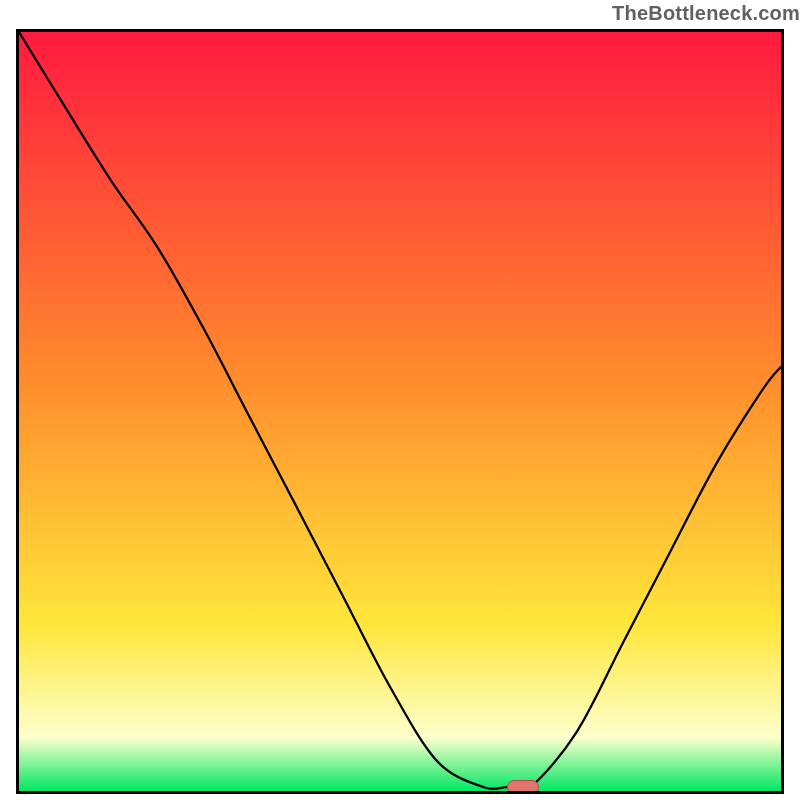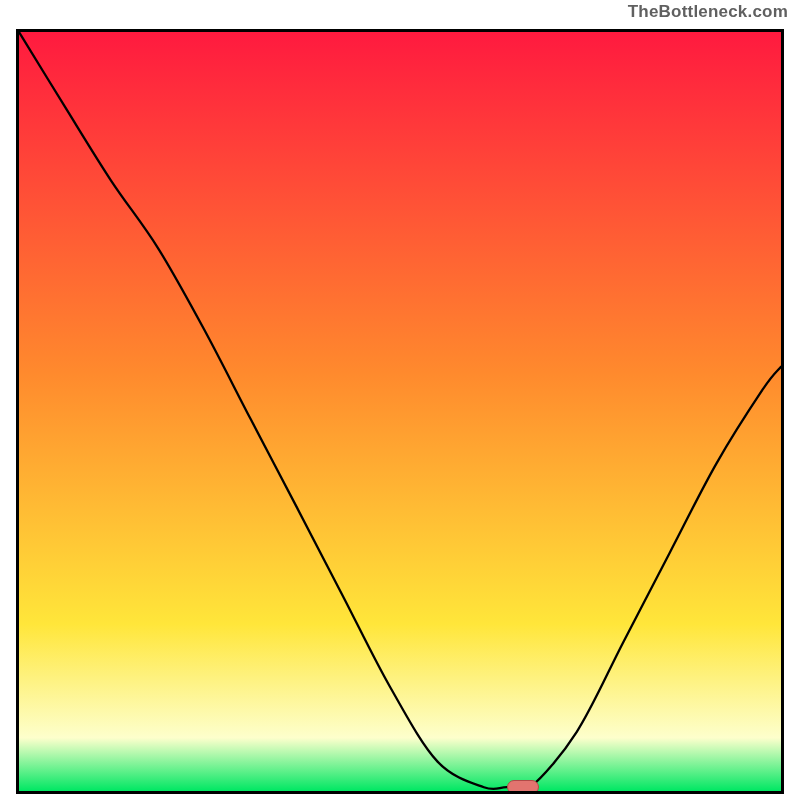--- a/index.html
+++ b/index.html
@@ -11,23 +11,23 @@
     overflow: hidden;
   }
   .stage {
     position: relative;
     width: 800px;
     height: 800px;
   }
   .watermark {
     position: absolute;
     top: 2px;
-    right: 12px;
+    right: 0;
     font-family: Arial, Helvetica, sans-serif;
-    font-size: 17px;
+    font-size: 20px;
     font-weight: 600;
     color: #606060;
     letter-spacing: 0.2px;
   }
   .plot {
     position: absolute;
     left: 16px;
     top: 29px;
     width: 768px;
     height: 765px;

